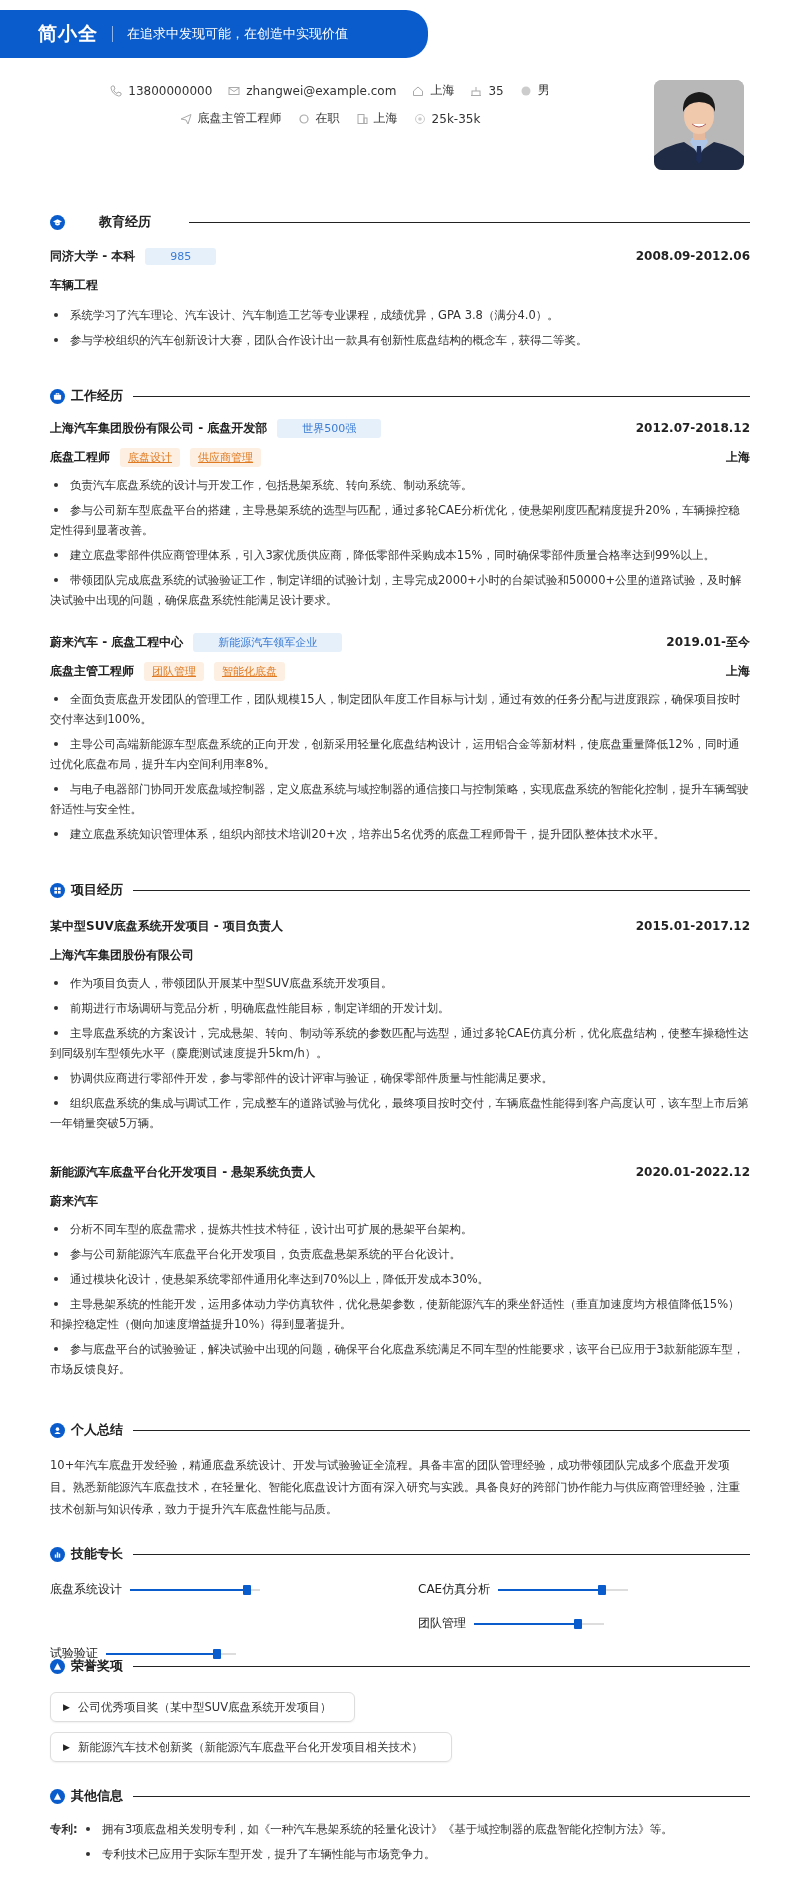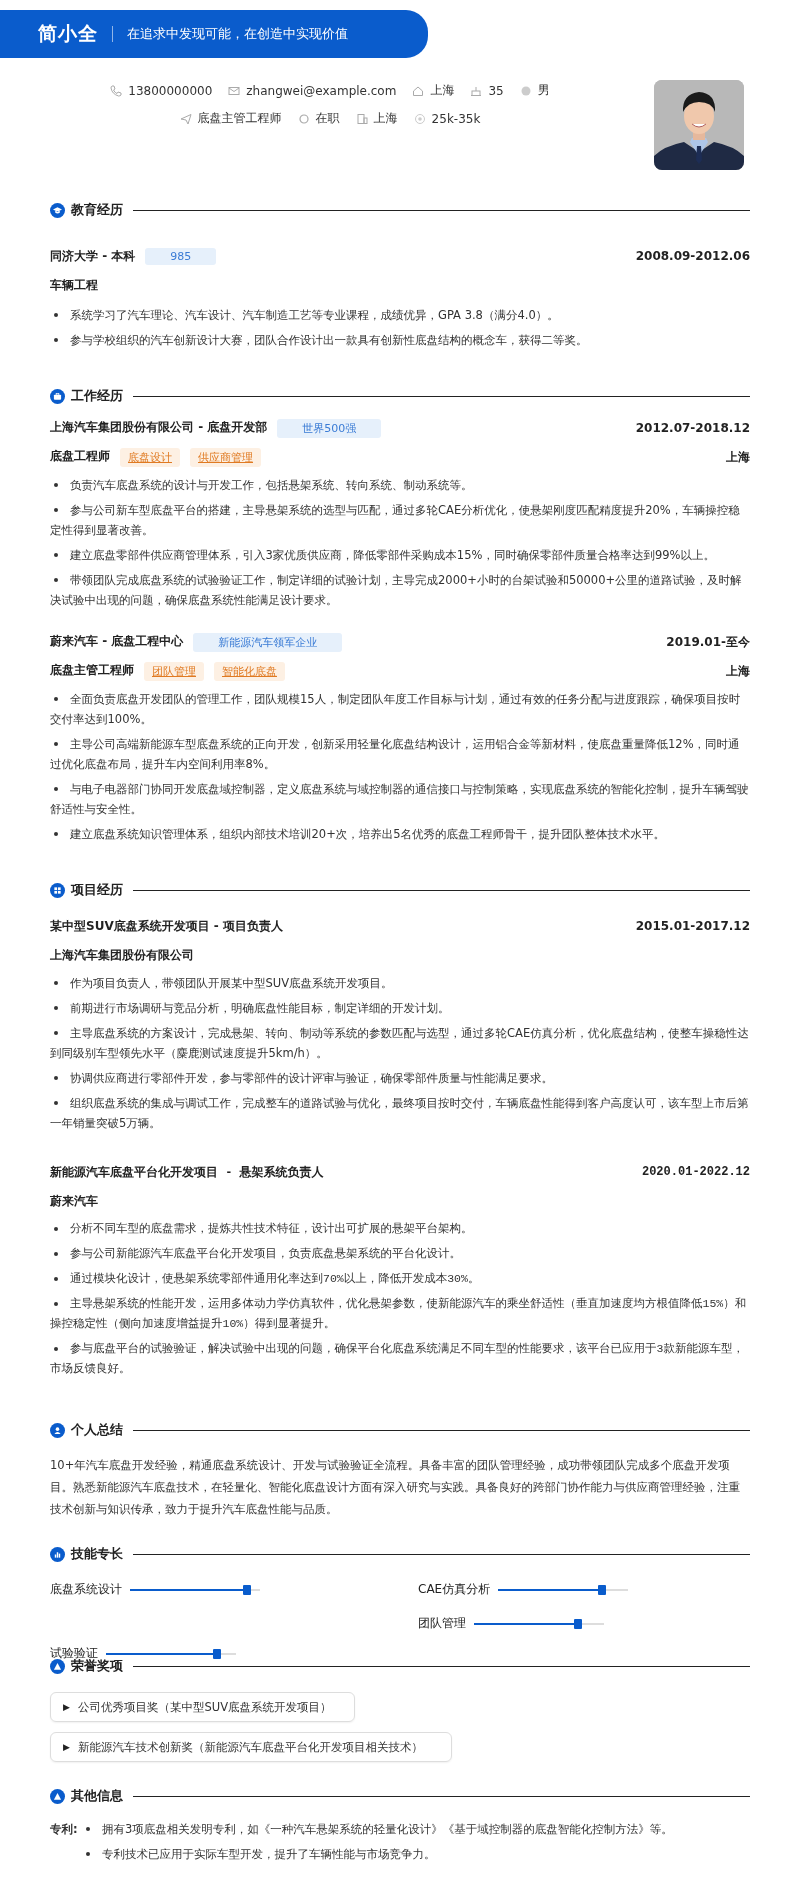--- a/index.html
+++ b/index.html
@@ -50,21 +50,21 @@
     width: 15px; height: 15px; border-radius: 50%;
     background: #0a5ccc; margin-right: 6px;
     display: flex; align-items: center; justify-content: center;
   }
   .section-head .sico svg { width: 9px; height: 9px; display:block; }
   .section-head .stitle { font-size: 13px; font-weight: bold; color: #222; margin-right: 10px; white-space: nowrap; }
   .section-head .sline { flex: 1; height: 1px; background: #222; }
 
   .block { position: absolute; left: 50px; width: 700px; }
   .row { display: flex; justify-content: space-between; align-items: center; height: 20px; }
-  .row .left { display: flex; }
+  .row .left { display: flex; align-items: center; }
   .bold { font-weight: bold; font-size: 12px; color: #222; }
   .right { font-weight: bold; font-size: 12px; color: #222; }
   .tag-blue {
     background: #e6f0fb; color: #3a7bd5; font-size: 11px;
     padding: 2px 25px; border-radius: 3px; margin-left: 10px;
   }
   .tag-orange {
     background: #fdf0e3; color: #e07a22; font-size: 11px;
     padding: 2px 8px; border-radius: 3px; margin-left: 10px; text-decoration: underline;
   }
@@ -197,21 +197,21 @@
     <path d="M0 90 L0 76 Q10 66 30 62 L45 72 L60 62 Q80 66 90 76 L90 90Z" fill="#1f2a44"></path>
     <path d="M36 62 L45 76 L54 62 L52 58 L38 58Z" fill="#aec6e8"></path>
     <path d="M43 66 L47 66 L48 80 L45 84 L42 80Z" fill="#1d2d55"></path>
     <rect x="39" y="48" width="12" height="12" fill="#e6b89c"></rect>
     <ellipse cx="45" cy="36" rx="15" ry="18" fill="#f0c8ac"></ellipse>
     <path d="M29 32 Q28 14 45 12 Q62 13 61 32 Q58 22 45 22 Q34 22 29 32Z" fill="#1a1a1a"></path>
     <path d="M38 44 Q45 50 52 44" fill="#fff" stroke="#b06060" stroke-width="1"></path>
   </svg>
 </div>
 
-<div class="section-head" style="top:200px;">
+<div class="section-head" style="top:212px;gap:28px;">
   <span class="sico">
       <svg viewBox="0 0 10 10">
         <path d="M0 4 L5 1.5 L10 4 L5 6.5Z M2.5 5.5 L2.5 7.5 Q5 9 7.5 7.5 L7.5 5.5" fill="#fff"></path>
       </svg>
     </span>
   <span class="stitle">教育经历</span>
   <span class="sline"></span>
 </div>
 <div class="block" style="top:246px;">
   <div class="row">
@@ -312,21 +312,21 @@
   </div>
   <ul class="bullets" style="margin-top:8px;">
     <li>作为项目负责人，带领团队开展某中型SUV底盘系统开发项目。</li>
     <li>前期进行市场调研与竞品分析，明确底盘性能目标，制定详细的开发计划。</li>
     <li class="wrap">主导底盘系统的方案设计，完成悬架、转向、制动等系统的参数匹配与选型，通过多轮CAE仿真分析，优化底盘结构，使整车操稳性达到同级别车型领先水平（麋鹿测试速度提升5km/h）。</li>
     <li>协调供应商进行零部件开发，参与零部件的设计评审与验证，确保零部件质量与性能满足要求。</li>
     <li class="wrap">组织底盘系统的集成与调试工作，完成整车的道路试验与优化，最终项目按时交付，车辆底盘性能得到客户高度认可，该车型上市后第一年销量突破5万辆。</li>
   </ul>
 </div>
 
-<div class="block" style="top:1162px;font-family:Liberation Mono, monospace;">
+<div class="block" style="top:1162px;">
   <div class="row">
     <span class="bold">新能源汽车底盘平台化开发项目 - 悬架系统负责人</span>
     <span class="right">2020.01-2022.12</span>
   </div>
   <div class="row" style="margin-top:9px;">
     <span class="bold">蔚来汽车</span>
   </div>
   <ul class="bullets" style="margin-top:8px;">
     <li>分析不同车型的底盘需求，提炼共性技术特征，设计出可扩展的悬架平台架构。</li>
     <li>参与公司新能源汽车底盘平台化开发项目，负责底盘悬架系统的平台化设计。</li>

